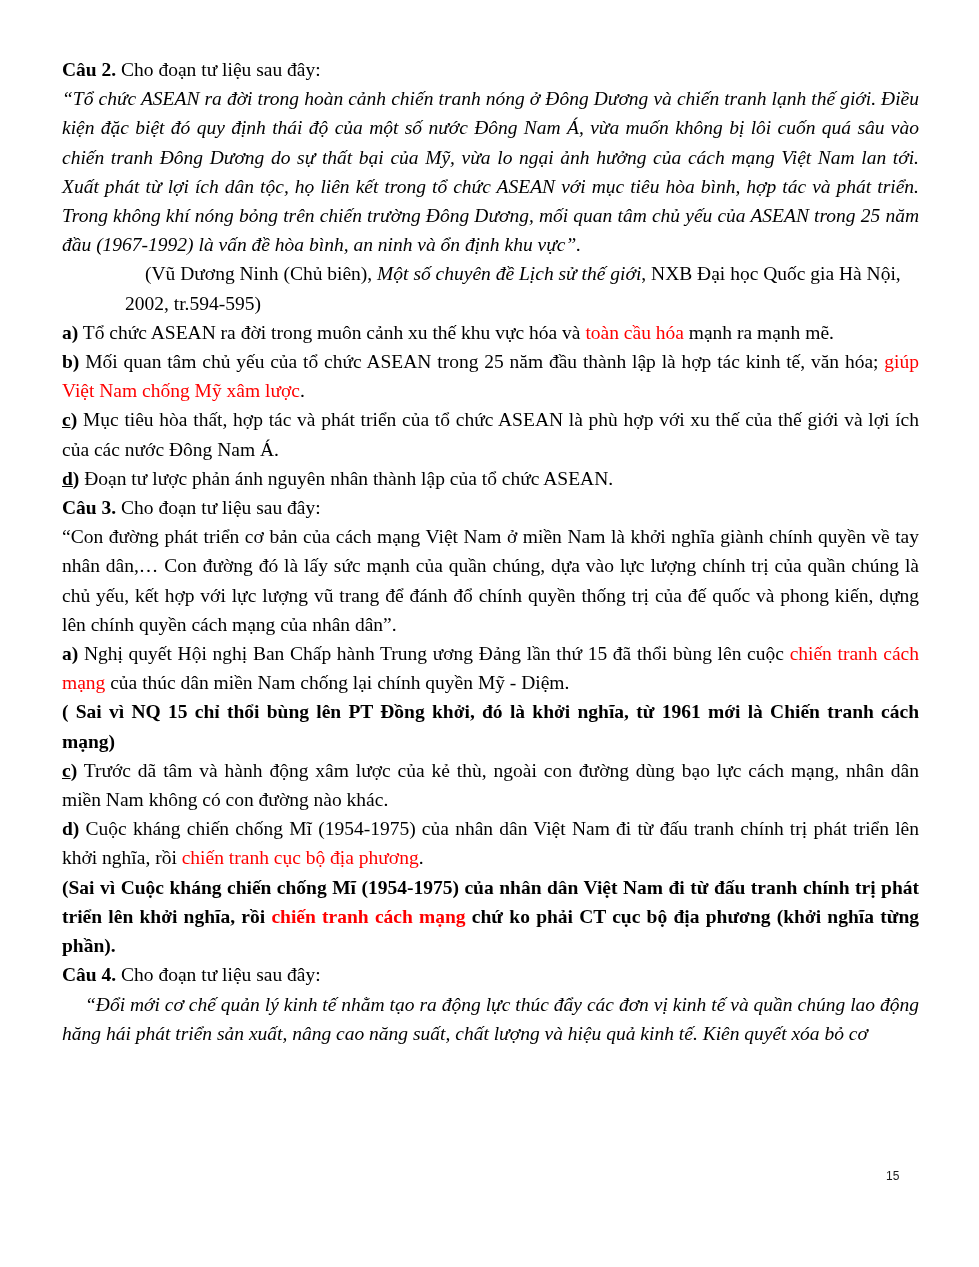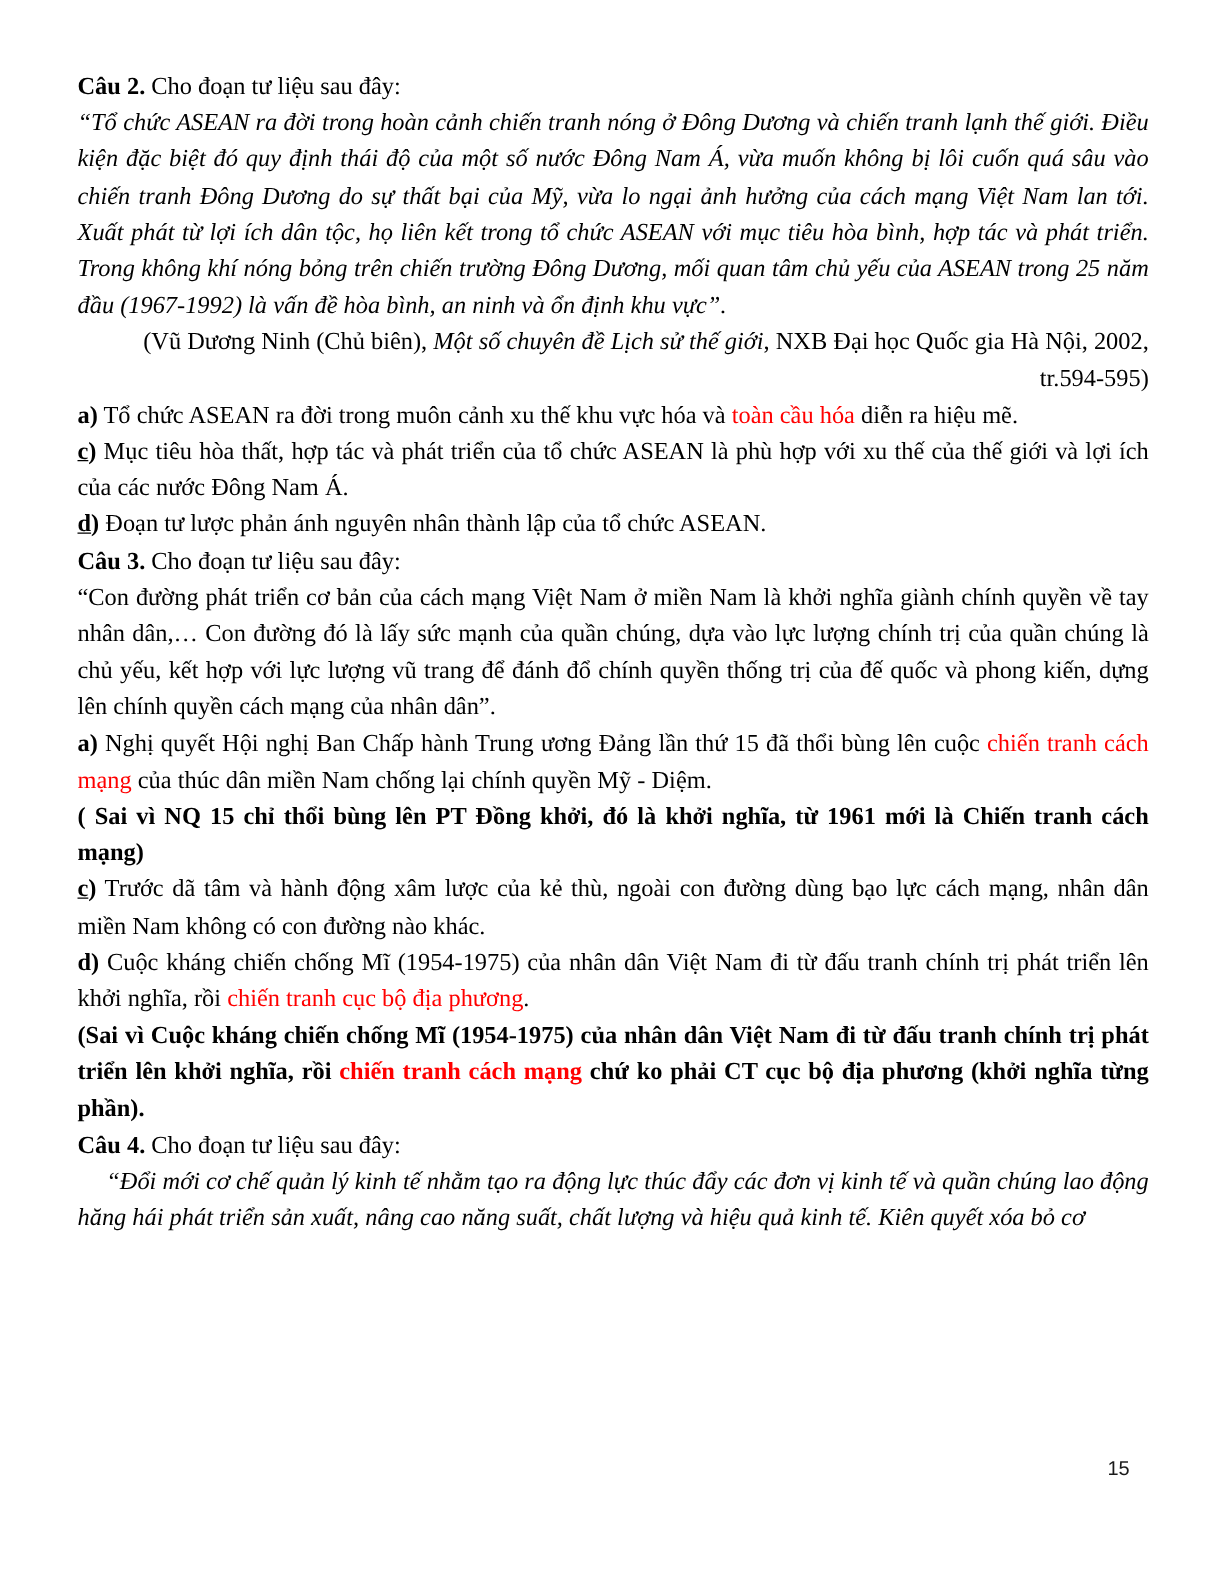--- a/index.html
+++ b/index.html
@@ -23,50 +23,51 @@
     left: 62px;
     top: 55px;
     width: 857px;
   }
   .content p {
     margin: 0;
     padding: 0;
     text-align: justify;
   }
   .content p.citation {
-    text-align: right;
-    margin-left: 31px;
+    text-align: left;
+    margin-left: 63px;
     text-indent: 20px;
   }
   .content p.first-indent {
     text-indent: 23px;
   }
   .b { font-weight: bold; }
   .i { font-style: italic; }
   .r { color: var(--accent-red, #ff0000); }
   .u { text-decoration: underline; }
   .pagenum {
     position: absolute;
     left: 886px;
     top: 1165px;
     font-family: "Liberation Sans", "DejaVu Sans", sans-serif;
-    font-size: 16px;
+    font-size: 12px;
     line-height: 22px;
     color: #1a1a1a;
   }
 </style>
 </head>
 <body>
 
 <div class="page" style="background: rgb(255, 255, 255); color: rgb(0, 0, 0);">
   <div class="content">
       <p><span class="b">Câu 2.</span><span> Cho đoạn tư liệu sau đây:</span></p>
       <p><span class="i">“Tổ chức ASEAN ra đời trong hoàn cảnh chiến tranh nóng ở Đông Dương và chiến tranh lạnh thế giới. Điều kiện đặc biệt đó quy định thái độ của một số nước Đông Nam Á, vừa muốn không bị lôi cuốn quá sâu vào chiến tranh Đông Dương do sự thất bại của Mỹ, vừa lo ngại ảnh hưởng của cách mạng Việt Nam lan tới. Xuất phát từ lợi ích dân tộc, họ liên kết trong tổ chức ASEAN với mục tiêu hòa bình, hợp tác và phát triển. Trong không khí nóng bỏng trên chiến trường Đông Dương, mối quan tâm chủ yếu của ASEAN trong 25 năm đầu (1967-1992) là vấn đề hòa bình, an ninh và ổn định khu vực”.</span></p>
       <p class="citation"><span>(Vũ Dương Ninh (Chủ biên), </span><span class="i">Một số chuyên đề Lịch sử thế giới</span><span>, NXB Đại học Quốc gia Hà  Nội, 2002, tr.594-595)</span></p>
-      <p><span class="b">a)</span><span> Tổ chức ASEAN ra đời trong muôn cảnh xu thế khu vực hóa và </span><span class="r">toàn cầu hóa</span><span> diễn ra hiệu mẽ.</span></p>
+      <p><span class="b">a)</span><span> Tổ chức ASEAN ra đời trong muôn cảnh xu thế khu vực hóa và </span><span class="r">toàn cầu hóa</span><span> mạnh ra mạnh mẽ.</span></p>
+      <p><span class="b">b)</span><span> Mối quan tâm chủ yếu của tổ chức ASEAN trong 25 năm đầu thành lập là hợp tác kinh tế, văn hóa; </span><span class="r">giúp Việt Nam chống Mỹ xâm lược</span><span>.</span></p>
       <p><span class="b u">c</span><span class="b">)</span><span> Mục tiêu hòa thất, hợp tác và phát triển của tổ chức ASEAN là phù hợp với xu thế của thế giới và lợi ích của các nước Đông Nam Á.</span></p>
       <p><span class="b u">d</span><span class="b">)</span><span> Đoạn tư lược phản ánh nguyên nhân thành lập của tổ chức ASEAN.</span></p>
       <p><span class="b">Câu 3.</span><span> Cho đoạn tư liệu sau đây:</span></p>
       <p><span>“Con đường phát triển cơ bản của cách mạng Việt Nam ở miền Nam là khởi nghĩa giành chính quyền về tay nhân dân,… Con đường đó là lấy sức mạnh của quần chúng, dựa vào lực lượng chính trị của quần chúng là chủ yếu, kết hợp với lực lượng vũ trang để đánh đổ chính quyền thống trị của đế quốc và phong kiến, dựng lên chính quyền cách mạng của nhân dân”.</span></p>
       <p><span class="b">a)</span><span> Nghị quyết Hội nghị Ban Chấp hành Trung ương Đảng lần thứ 15 đã thổi bùng lên cuộc </span><span class="r">chiến tranh cách mạng</span><span> của thúc dân miền Nam chống lại chính quyền Mỹ - Diệm.</span></p>
       <p><span class="b">( Sai vì NQ 15 chỉ thổi bùng lên PT Đồng khởi, đó là khởi nghĩa, từ 1961 mới là Chiến tranh cách mạng)</span></p>
       <p><span class="b u">c</span><span class="b">)</span><span> Trước dã tâm và hành động xâm lược của kẻ thù, ngoài con đường dùng bạo lực cách mạng, nhân dân miền Nam không có con đường nào khác.</span></p>
       <p><span class="b">d)</span><span> Cuộc kháng chiến chống Mĩ (1954-1975) của nhân dân Việt Nam đi từ đấu tranh chính trị phát triển lên khởi nghĩa, rồi </span><span class="r">chiến tranh cục bộ địa phương</span><span>.</span></p>
       <p><span class="b">(Sai vì Cuộc kháng chiến chống Mĩ (1954-1975) của nhân dân Việt Nam đi từ đấu tranh chính trị phát triển lên khởi nghĩa, rồi </span><span class="b r">chiến tranh cách mạng</span><span class="b"> chứ ko phải CT cục bộ địa phương (khởi nghĩa từng phần).</span></p>
       <p><span class="b">Câu 4.</span><span> Cho đoạn tư liệu sau đây:</span></p>

